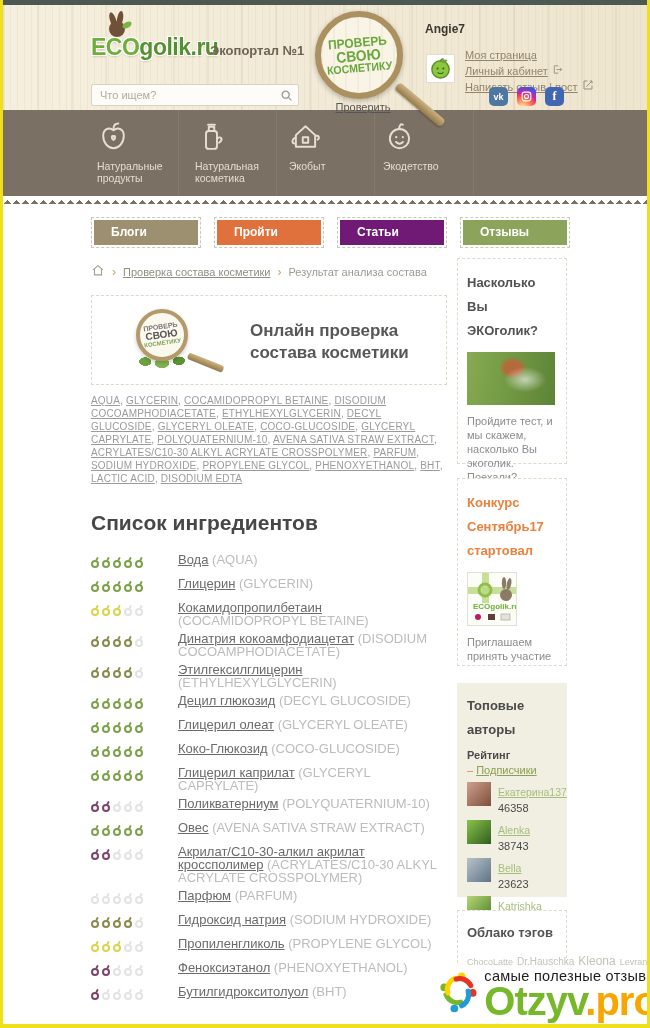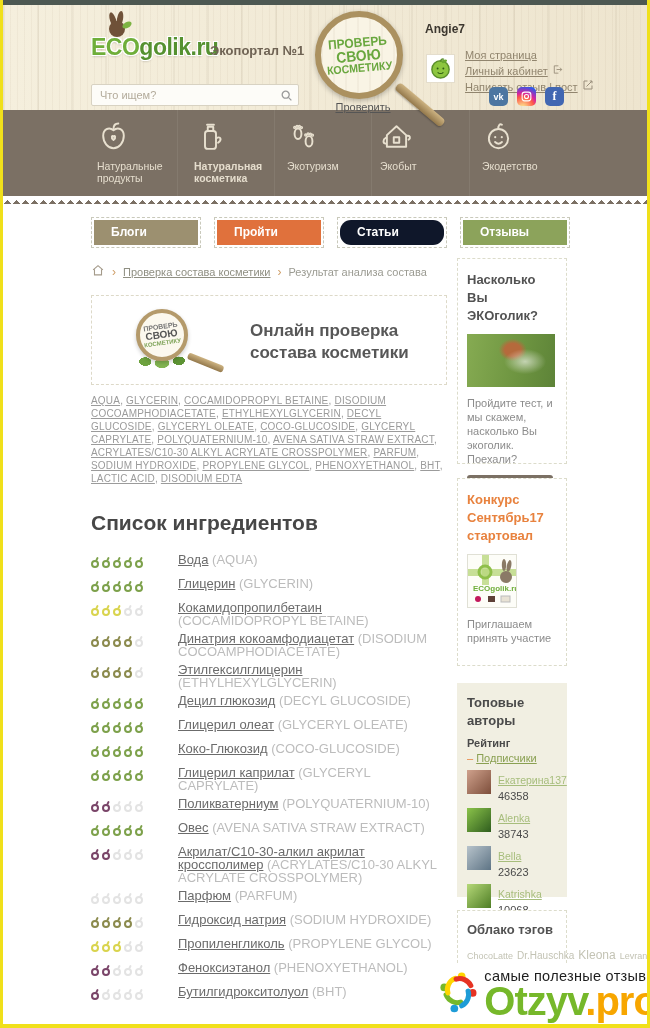--- a/index.html
+++ b/index.html
@@ -49,21 +49,21 @@
     color:#fff; font-weight:bold; cursor:pointer; }
   .soc-vk { background:#4d76a1; font-size:9px; letter-spacing:0; }
   .soc-ig { background:radial-gradient(circle at 30% 110%, #fdf497 0%, #fd5949 45%, #d6249f 60%, #285AEB 90%); }
   .soc-fb { background:#4267b2; font-size:12px; font-family:"Liberation Serif",serif; }
 
   
   .mainnav { height:86px; background:#7b7064; display:flex; }
   .nav-item { display:flex; flex-direction:column; justify-content:flex-start; padding-top:10px;
     border-right:1px solid rgba(255,255,255,.07); cursor:pointer; }
   .nav-item:nth-child(1){ width:176px; padding-left:94px; }
-  .nav-item:nth-child(2){ width:98px; padding-left:16px;font-weight:bold; }
+  .nav-item:nth-child(2){ width:98px; padding-left:16px; }
   .nav-item:nth-child(3){ width:98px; padding-left:12px; }
   .nav-item:nth-child(4){ width:99px; padding-left:8px; }
   .nav-item:nth-child(5){ width:179px; padding-left:12px; border-right:none; }
   .nav-icon { height:36px; display:block; margin-bottom:4px; }
   .nav-label { font-size:10.5px; line-height:12px; color:#e5ddcd; max-width:72px; }
   .zigzag { height:8px; background-color:#7b7064;
     background-image:linear-gradient(135deg,#ffffff 50%,transparent 50%),linear-gradient(225deg,#ffffff 50%,transparent 50%);
     background-size:9px 8px; background-repeat:repeat-x; }
 
   
@@ -106,21 +106,21 @@
   .ing-name { color:#6b6b6b; text-decoration:underline; cursor:pointer; }
   .ing-latin { color:#bcbcbc; }
 
   
   .sb-box { position:absolute; left:454px; width:110px; }
   .dashed { border:1px dashed #dcdccb; background:#fff; }
   .sb1 { top:54px; height:206px; padding:12px 9px; }
   .sb2 { top:274px; height:188px; padding:12px 9px; }
   .sb3 { top:479px; height:214px; background:#f1efe2; padding:11px 10px; }
   .sb4 { top:706px; height:108px; padding:10px 9px; }
-  .sb-title { font-size:13px; line-height:18px; font-weight:bold; color:#525252; }
+  .sb-title { font-size:13px; line-height:24px; font-weight:bold; color:#525252; }
   .sb-title-orange { color:#e8823e; }
   .quiz-photo { margin-top:9px; width:88px; height:53px;
     background:radial-gradient(30px 18px at 66% 52%, rgba(255,255,255,.6), transparent 70%),
                radial-gradient(20px 16px at 52% 30%, #b56a3c 40%, transparent 70%),
                linear-gradient(100deg,#86ab52,#6d9440 60%,#5d8338); }
   .sb-text { margin-top:9px; font-size:11px; line-height:14px; color:#8c8c8c; }
   .sb-btn { margin-top:9px; display:inline-block; background:#7b7064; color:#fff; font-size:11px; font-weight:bold;
     padding:5px 10px; border-radius:3px; cursor:pointer; }
   .contest-img { margin-top:9px; width:50px; height:54px; border:1px solid #e0e0d5; background:#fff;
     display:flex; align-items:center; justify-content:center; }
@@ -242,35 +242,20 @@
         <span class="nav-icon"><svg viewBox="0 0 24 24" width="33" height="33" fill="none" stroke="#e8e0cf" stroke-width="1.4" stroke-linecap="round" stroke-linejoin="round">
             <rect x="8" y="8" width="8" height="13" rx="2"></rect>
             <path d="M10 8 V5 h4 v3"></path>
             <path d="M9.5 3.5 h5"></path>
             <path d="M16 13.5 c3.5 -2.5 4.5 1 1.5 3"></path>
           </svg></span>
         <div class="nav-label">Натуральная косметика</div>
       </div>
       <div class="nav-item">
         <span class="nav-icon"><svg viewBox="0 0 24 24" width="33" height="33" fill="none" stroke="#e8e0cf" stroke-width="1.4" stroke-linecap="round" stroke-linejoin="round">
-            <ellipse cx="8" cy="10" rx="2.5" ry="3.8"></ellipse>
-            <circle cx="5.6" cy="5.4" r="0.5"></circle>
-            <circle cx="7.3" cy="4.6" r="0.5"></circle>
-            <circle cx="9" cy="4.7" r="0.5"></circle>
-            <circle cx="10.5" cy="5.5" r="0.5"></circle>
-            <ellipse cx="16" cy="15.5" rx="2.5" ry="3.8"></ellipse>
-            <circle cx="13.6" cy="10.9" r="0.5"></circle>
-            <circle cx="15.3" cy="10.1" r="0.5"></circle>
-            <circle cx="17" cy="10.2" r="0.5"></circle>
-            <circle cx="18.5" cy="11" r="0.5"></circle>
-          </svg></span>
-        <div class="nav-label">Экотуризм</div>
-      </div>
-      <div class="nav-item">
-        <span class="nav-icon"><svg viewBox="0 0 24 24" width="33" height="33" fill="none" stroke="#e8e0cf" stroke-width="1.4" stroke-linecap="round" stroke-linejoin="round">
             <path d="M5 11 L12 4.5 L19 11 V19.5 H5 Z"></path>
             <rect x="10" y="12.5" width="4" height="4"></rect>
             <path d="M4.2 13 c-2.2 1 -2.2 4 0 4.2"></path>
             <path d="M19.8 11.5 c2.2 -.5 2.6 2 1 2.8"></path>
           </svg></span>
         <div class="nav-label">Экобыт</div>
       </div>
       <div class="nav-item">
         <span class="nav-icon"><svg viewBox="0 0 24 24" width="33" height="33" fill="none" stroke="#e8e0cf" stroke-width="1.4" stroke-linecap="round" stroke-linejoin="round">
             <circle cx="12" cy="13.5" r="7"></circle>
@@ -286,21 +271,21 @@
 
   <main>
     <div class="btn-row">
         <div class="sbtn">
           <div class="sbtn-fill" style="background: rgb(156, 144, 112);">Блоги</div>
         </div>
         <div class="sbtn">
           <div class="sbtn-fill" style="background: rgb(224, 113, 60);">Пройти</div>
         </div>
         <div class="sbtn">
-          <div class="sbtn-fill" style="background: #0f172a; border-radius: 11px;">Статьи</div>
+          <div class="sbtn-fill" style="background: #701a75;">Статьи</div>
         </div>
         <div class="sbtn">
           <div class="sbtn-fill" style="background: rgb(140, 163, 91);">Отзывы</div>
         </div>
       </div>
 
     <div class="breadcrumb">
       <span><svg width="14" height="13" viewBox="0 0 24 24" fill="none" stroke="#a49a8a" stroke-width="2">
             <path d="M3 11 L12 3 L21 11"></path>
             <path d="M5.5 9.5 V20 H18.5 V9.5"></path>

